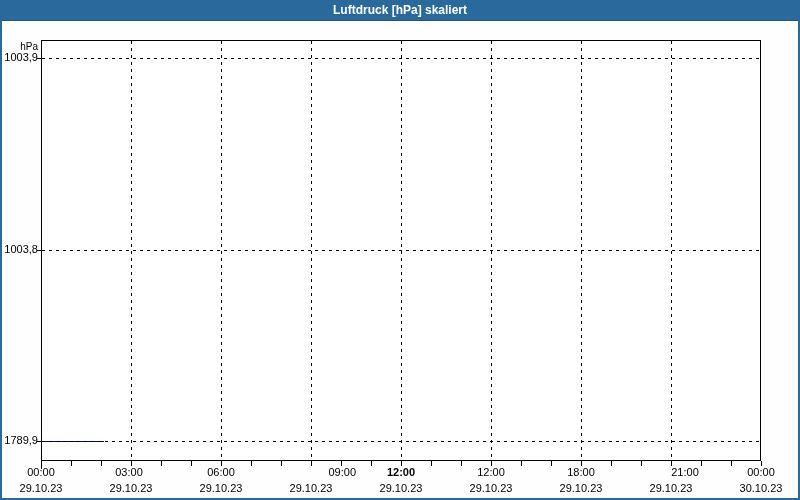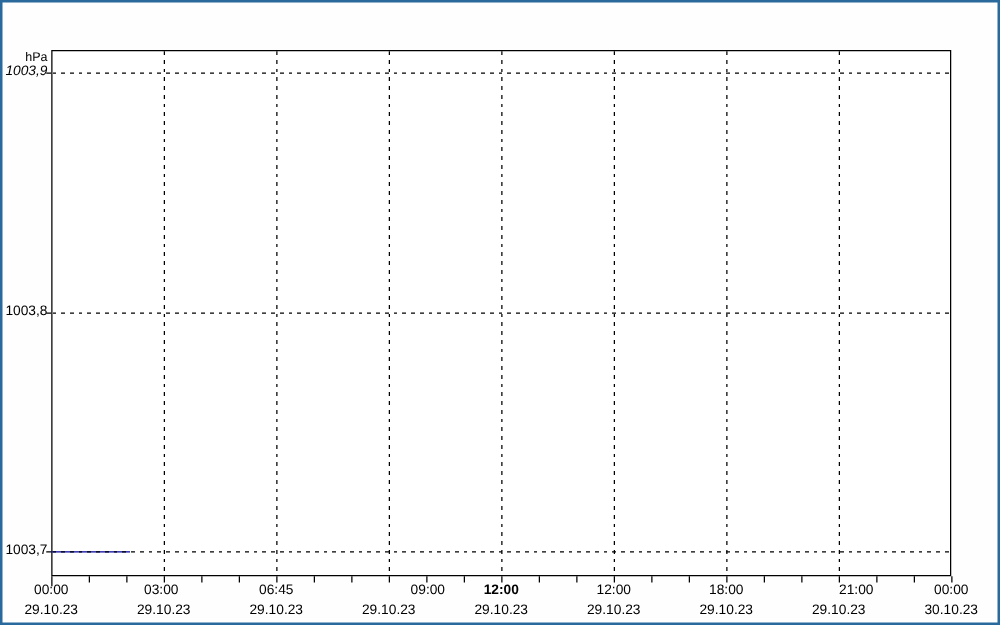--- a/index.html
+++ b/index.html
@@ -65,35 +65,38 @@
     position:absolute; width:90px;
     text-align:center;
     font-size:11px; color:#000;
     white-space:nowrap;
   }
 </style>
 </head>
 <body>
 
 <div id="window">
+  <div id="titlebar">
+    <span class="title-text">Luftdruck [hPa] skaliert</span>
+  </div>
 
   <div id="chart-layer">
     <div id="plot-area"></div>
     <div class="yunit">hPa</div>
 
   <div class="series-line" style="left: 41px; top: 441px; width: 63px; height: 1px; background: rgb(0, 0, 160);"></div>
       <div class="hgrid" style="left: 42px; top: 58px; width: 718px;"></div>
       <div class="y-tick-mark" style="left: 37px; top: 58px; width: 4px; height: 1px;"></div>
-      <div class="ylabel" style="top: 51px; font-style: italic;">1003,9</div>
+      <div class="ylabel" style="top: 51px;">1003,9</div>
       <div class="hgrid" style="left: 42px; top: 250px; width: 718px;"></div>
       <div class="y-tick-mark" style="left: 37px; top: 250px; width: 4px; height: 1px;"></div>
       <div class="ylabel" style="top: 243px;">1003,8</div>
       <div class="hgrid" style="left: 42px; top: 441px; width: 718px;"></div>
       <div class="y-tick-mark" style="left: 37px; top: 441px; width: 4px; height: 1px;"></div>
-      <div class="ylabel" style="top: 434px;">1003,7</div>
+      <div class="ylabel" style="top: 434px;">1789,9</div>
       <div class="vgrid" style="left: 131px; top: 41px; height: 419px;"></div>
       <div class="vgrid" style="left: 221px; top: 41px; height: 419px;"></div>
       <div class="vgrid" style="left: 311px; top: 41px; height: 419px;"></div>
       <div class="vgrid" style="left: 401px; top: 41px; height: 419px;"></div>
       <div class="vgrid" style="left: 491px; top: 41px; height: 419px;"></div>
       <div class="vgrid" style="left: 581px; top: 41px; height: 419px;"></div>
       <div class="vgrid" style="left: 671px; top: 41px; height: 419px;"></div>
       <div class="x-tick-mark" style="left: 41px; top: 461px; width: 1px; height: 8px;"></div>
       <div class="x-tick-mark" style="left: 71px; top: 461px; width: 1px; height: 5px;"></div>
       <div class="x-tick-mark" style="left: 101px; top: 461px; width: 1px; height: 5px;"></div>
@@ -116,21 +119,21 @@
       <div class="x-tick-mark" style="left: 611px; top: 461px; width: 1px; height: 5px;"></div>
       <div class="x-tick-mark" style="left: 641px; top: 461px; width: 1px; height: 5px;"></div>
       <div class="x-tick-mark" style="left: 671px; top: 461px; width: 1px; height: 5px;"></div>
       <div class="x-tick-mark" style="left: 701px; top: 461px; width: 1px; height: 5px;"></div>
       <div class="x-tick-mark" style="left: 731px; top: 461px; width: 1px; height: 5px;"></div>
       <div class="x-tick-mark" style="left: 761px; top: 461px; width: 1px; height: 5px;"></div>
       <div class="xlabel" style="left: -4px; top: 466px;">00:00</div>
       <div class="xlabel" style="left: -4px; top: 482px;">29.10.23</div>
       <div class="xlabel" style="left: 84px; top: 466px;">03:00</div>
       <div class="xlabel" style="left: 86px; top: 482px;">29.10.23</div>
-      <div class="xlabel" style="left: 176px; top: 466px;">06:45</div>
+      <div class="xlabel" style="left: 176px; top: 466px;">06:00</div>
       <div class="xlabel" style="left: 176px; top: 482px;">29.10.23</div>
       <div class="xlabel" style="left: 266px; top: 466px; text-align: right;">09:00</div>
       <div class="xlabel" style="left: 266px; top: 482px;">29.10.23</div>
       <div class="xlabel" style="left: 356px; top: 466px; font-weight: bold;">12:00</div>
       <div class="xlabel" style="left: 356px; top: 482px;">29.10.23</div>
       <div class="xlabel" style="left: 446px; top: 466px;">12:00</div>
       <div class="xlabel" style="left: 446px; top: 482px;">29.10.23</div>
       <div class="xlabel" style="left: 536px; top: 466px;">18:00</div>
       <div class="xlabel" style="left: 536px; top: 482px;">29.10.23</div>
       <div class="xlabel" style="left: 640px; top: 466px;">21:00</div>

